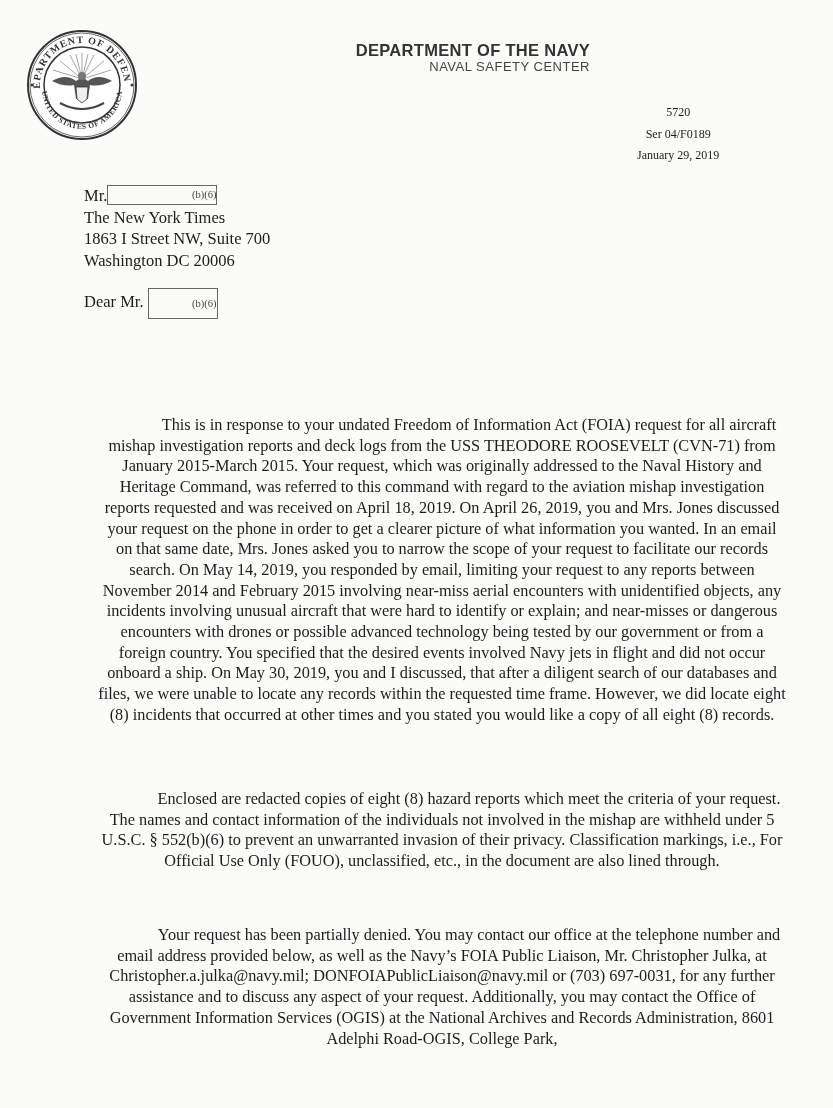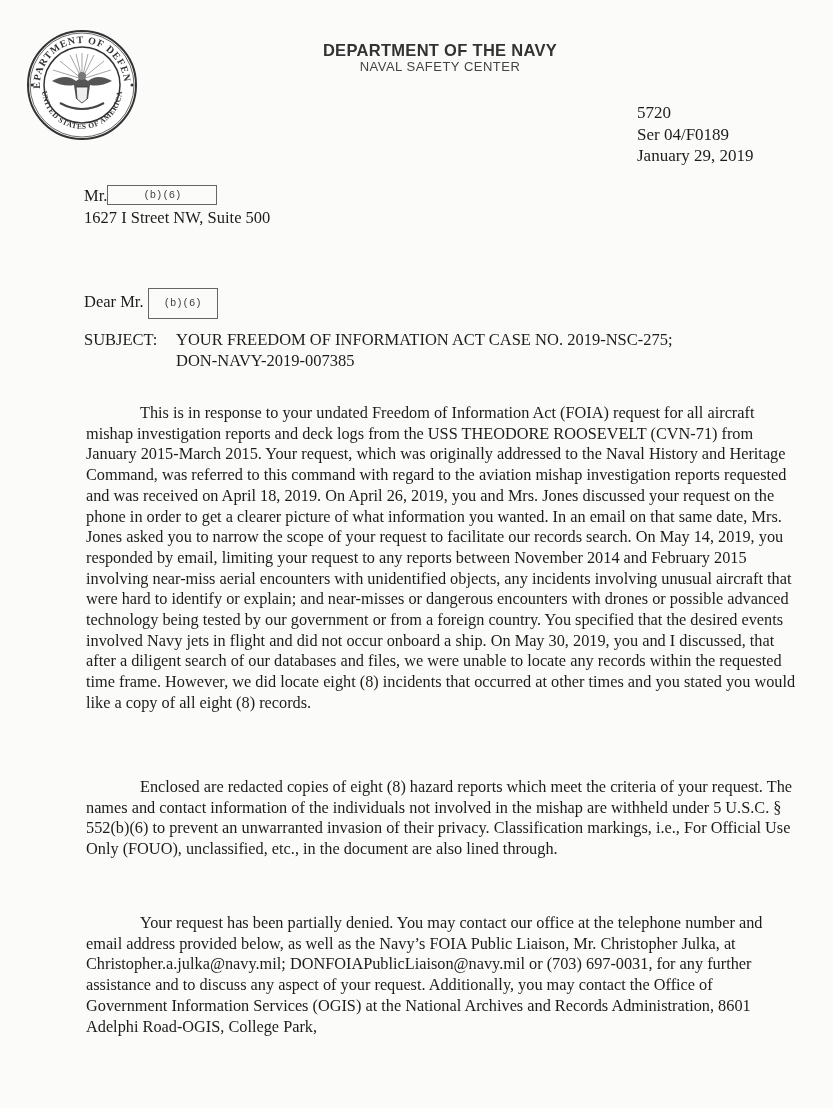--- a/index.html
+++ b/index.html
@@ -8,48 +8,48 @@
     background: #fbfbfa;
     color: #1c1c1c;
     font-family: "Liberation Serif", serif;
     position: relative;
   }
   .seal {
     position: absolute; left: 26px; top: 29px; width: 112px; height: 112px;
   }
   .letterhead {
     position: absolute; left: 290px; top: 40px; width: 300px;
-    text-align: center; font-family: "Liberation Sans", sans-serif; color: #333;
+    text-align: right; font-family: "Liberation Sans", sans-serif; color: #333;
   }
   .lh-title { font-size: 16.5px; font-weight: bold; letter-spacing: 0.3px; line-height: 20px; }
   .lh-sub { font-size: 13px; line-height: 13px; letter-spacing: 0.5px; color: #444; }
   .refblock {
-    position: absolute; left: 637px; top: 102px; font-size: 17px; line-height: 21.5px;
+    position: absolute; left: 637px; top: 102px; font-size: 12px; line-height: 21.5px; text-align: center;
   }
   .addr {
     position: absolute; left: 84px; top: 185px; font-size: 16.5px; line-height: 21.5px;
   }
   .redact {
     display: inline-block; border: 1px solid #666; vertical-align: middle;
-    font-family: Liberation Mono, monospace; font-size: 10.5px; color: #444;
-    text-align: center;
+    font-family: Liberation Serif, serif; font-size: 10.5px; color: #444;
+    text-align: right;
   }
   .r1 { width: 108px; height: 18px; line-height: 18px; margin-top: -4px; }
   .r2 { width: 68px; height: 29px; line-height: 29px; margin-left: 4px; }
   .salute { position: absolute; left: 84px; top: 288px; font-size: 16.5px; }
   .subject {
     position: absolute; left: 84px; top: 330px; font-size: 16.5px; line-height: 20.5px;
   }
   .subject .lbl { display: inline-block; width: 92px; }
   .subject .l2 { padding-left: 92px; }
   .para {
     position: absolute; left: 82px; width: 720px; font-size: 16.3px; line-height: 20.7px;
     text-align: left;
   }
-  .para p { margin: 4px; text-indent: 54px; }
+  .para p { margin: 16px; text-indent: 54px; text-align: center; }
   .p1 { top: 399px; }
   .p2 { top: 773px; }
   .p3 { top: 909px; }
   .link { }
 </style>
 </head>
 <body>
 
 <div class="seal">
   <svg width="112" height="112" viewBox="0 0 112 112">
@@ -94,30 +94,30 @@
 <div class="refblock">
   <div>5720</div>
   <div>Ser 04/F0189</div>
   <div>January 29, 2019</div>
 </div>
 
 <div class="addr">
   <div>
     <span>Mr.</span><span class="redact r1">(b)(6)</span>
   </div>
-  <div>1627 I Street NW, Suite 500</div>
+  <div>The New York Times</div>
+  <div>1863 I Street NW, Suite 700</div>
+  <div>Washington DC 20006</div>
 </div>
 
 <div class="salute">
   <span>Dear Mr.</span><span class="redact r2">(b)(6)</span>
 </div>
 
 <div class="subject">
-  <div><span class="lbl">SUBJECT:</span><span>YOUR FREEDOM OF INFORMATION ACT CASE NO. 2019-NSC-275;</span></div>
-  <div class="l2">DON-NAVY-2019-007385</div>
 </div>
 
 <div class="para p1">
   <p>This is in response to your undated Freedom of Information Act (FOIA) request for all aircraft mishap investigation reports and deck logs from the USS THEODORE ROOSEVELT (CVN-71) from January 2015-March 2015.  Your request, which was originally addressed to the Naval History and Heritage Command, was referred to this command with regard to the aviation mishap investigation reports requested and was received on April 18, 2019.  On April 26, 2019, you and Mrs. Jones discussed your request on the phone in order to get a clearer picture of what information you wanted.  In an email on that same date, Mrs. Jones asked you to narrow the scope of your request to facilitate our records search.  On May 14, 2019, you responded by email, limiting your request to any reports between November 2014 and February 2015 involving near-miss aerial encounters with unidentified objects, any incidents involving unusual aircraft that were hard to identify or explain; and near-misses or dangerous encounters with drones or possible advanced technology being tested by our government or from a foreign country.  You specified that the desired events involved Navy jets in flight and did not occur onboard a ship.  On May 30, 2019, you and I discussed, that after a diligent search of our databases and files, we were unable to locate any records within the requested time frame.  However, we did locate eight (8) incidents that occurred at other times and you stated you would like a copy of all eight (8) records.</p>
 </div>
 
 <div class="para p2">
   <p>Enclosed are redacted copies of eight (8) hazard reports which meet the criteria of your request.  The names and contact information of the individuals not involved in the mishap are withheld under 5 U.S.C. § 552(b)(6) to prevent an unwarranted invasion of their privacy.  Classification markings, i.e., For Official Use Only (FOUO), unclassified, etc., in the document are also lined through.</p>
 </div>
 

